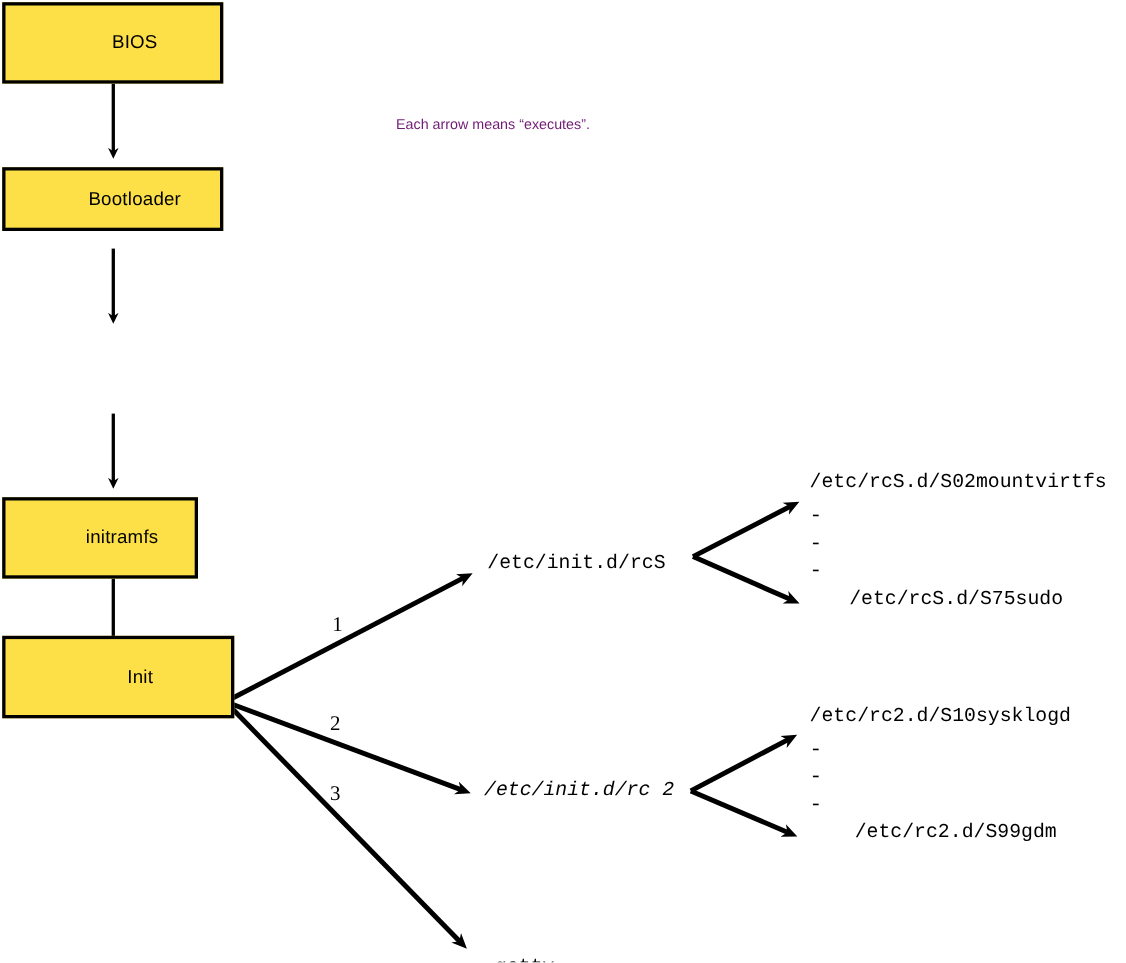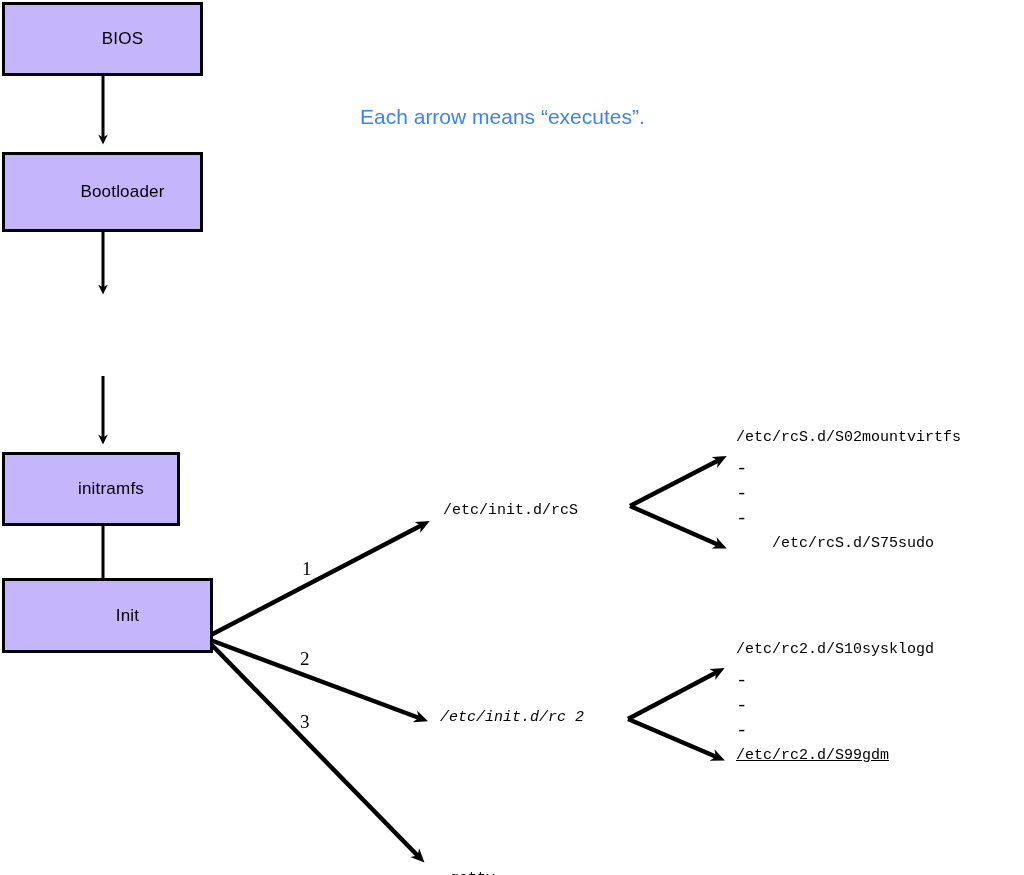--- a/index.html
+++ b/index.html
@@ -22,44 +22,44 @@
     position: absolute;
     left: 0;
     top: 0;
     width: 1024px;
     height: 875px;
   }
   .node-box {
     position: absolute;
     box-sizing: border-box;
     border: 3px solid #000000;
-    background: #c4b5fd;
+    background: #fde047;
     display: flex;
     align-items: center;
     justify-content: center;
     font-family: "Liberation Sans", sans-serif;
     font-size: 17px;
     color: #000000;
     letter-spacing: 0.2px;
     padding-left: 40px;
   }
   .lbl {
     position: absolute;
     white-space: pre;
     font-family: "Liberation Mono", monospace;
-    font-size: 15px;
+    font-size: 18px;
     color: #000000;
     line-height: 1;
   }
   .caption {
     position: absolute;
     white-space: pre;
     font-family: "Liberation Sans", sans-serif;
-    font-size: 21px;
-    color: #3b82f6;
+    font-size: 13px;
+    color: #701a75;
     line-height: 1;
   }
   .num {
     position: absolute;
     white-space: pre;
     font-family: "Liberation Serif", serif;
     font-size: 19px;
     color: #000000;
     line-height: 1;
   }
@@ -122,21 +122,21 @@
     </g>
     <g stroke="#000000" stroke-width="4.5" fill="none">
       <line x1="628" y1="719" x2="719" y2="758" marker-end="url(#ah-thick)"></line>
     </g>
   </svg>
 
   <div class="node-box" style="left:2px; top:2px; width:201px; height:74px;">
     <span>BIOS</span>
   </div>
 
-  <div class="node-box" style="left:2px; top:152px; width:201px; height:80px;">
+  <div class="node-box" style="left:2px; top:152px; width:201px; height:58px;">
     <span>Bootloader</span>
   </div>
 
 
   <div class="node-box" style="left:2px; top:452px; width:178px; height:74px;">
     <span>initramfs</span>
   </div>
 
   <div class="node-box" style="left:2px; top:578px; width:211px; height:75px;">
     <span>Init</span>
@@ -155,15 +155,15 @@
   <div class="lbl" style="left:736px; top:430px;">/etc/rcS.d/S02mountvirtfs</div>
   <div class="dash" style="left:736px; top:460px;">-</div>
   <div class="dash" style="left:736px; top:485px;">-</div>
   <div class="dash" style="left:736px; top:510px;">-</div>
   <div class="lbl" style="left:736px; top:536px;margin-left:36px;">/etc/rcS.d/S75sudo</div>
 
   <div class="lbl" style="left:736px; top:642px;">/etc/rc2.d/S10sysklogd</div>
   <div class="dash" style="left:736px; top:672px;">-</div>
   <div class="dash" style="left:736px; top:697px;">-</div>
   <div class="dash" style="left:736px; top:722px;">-</div>
-  <div class="lbl" style="left:736px; top:748px;text-decoration:underline;">/etc/rc2.d/S99gdm</div>
+  <div class="lbl" style="left:777px; top:748px;">/etc/rc2.d/S99gdm</div>
 
 </div>
 
 </body></html>

